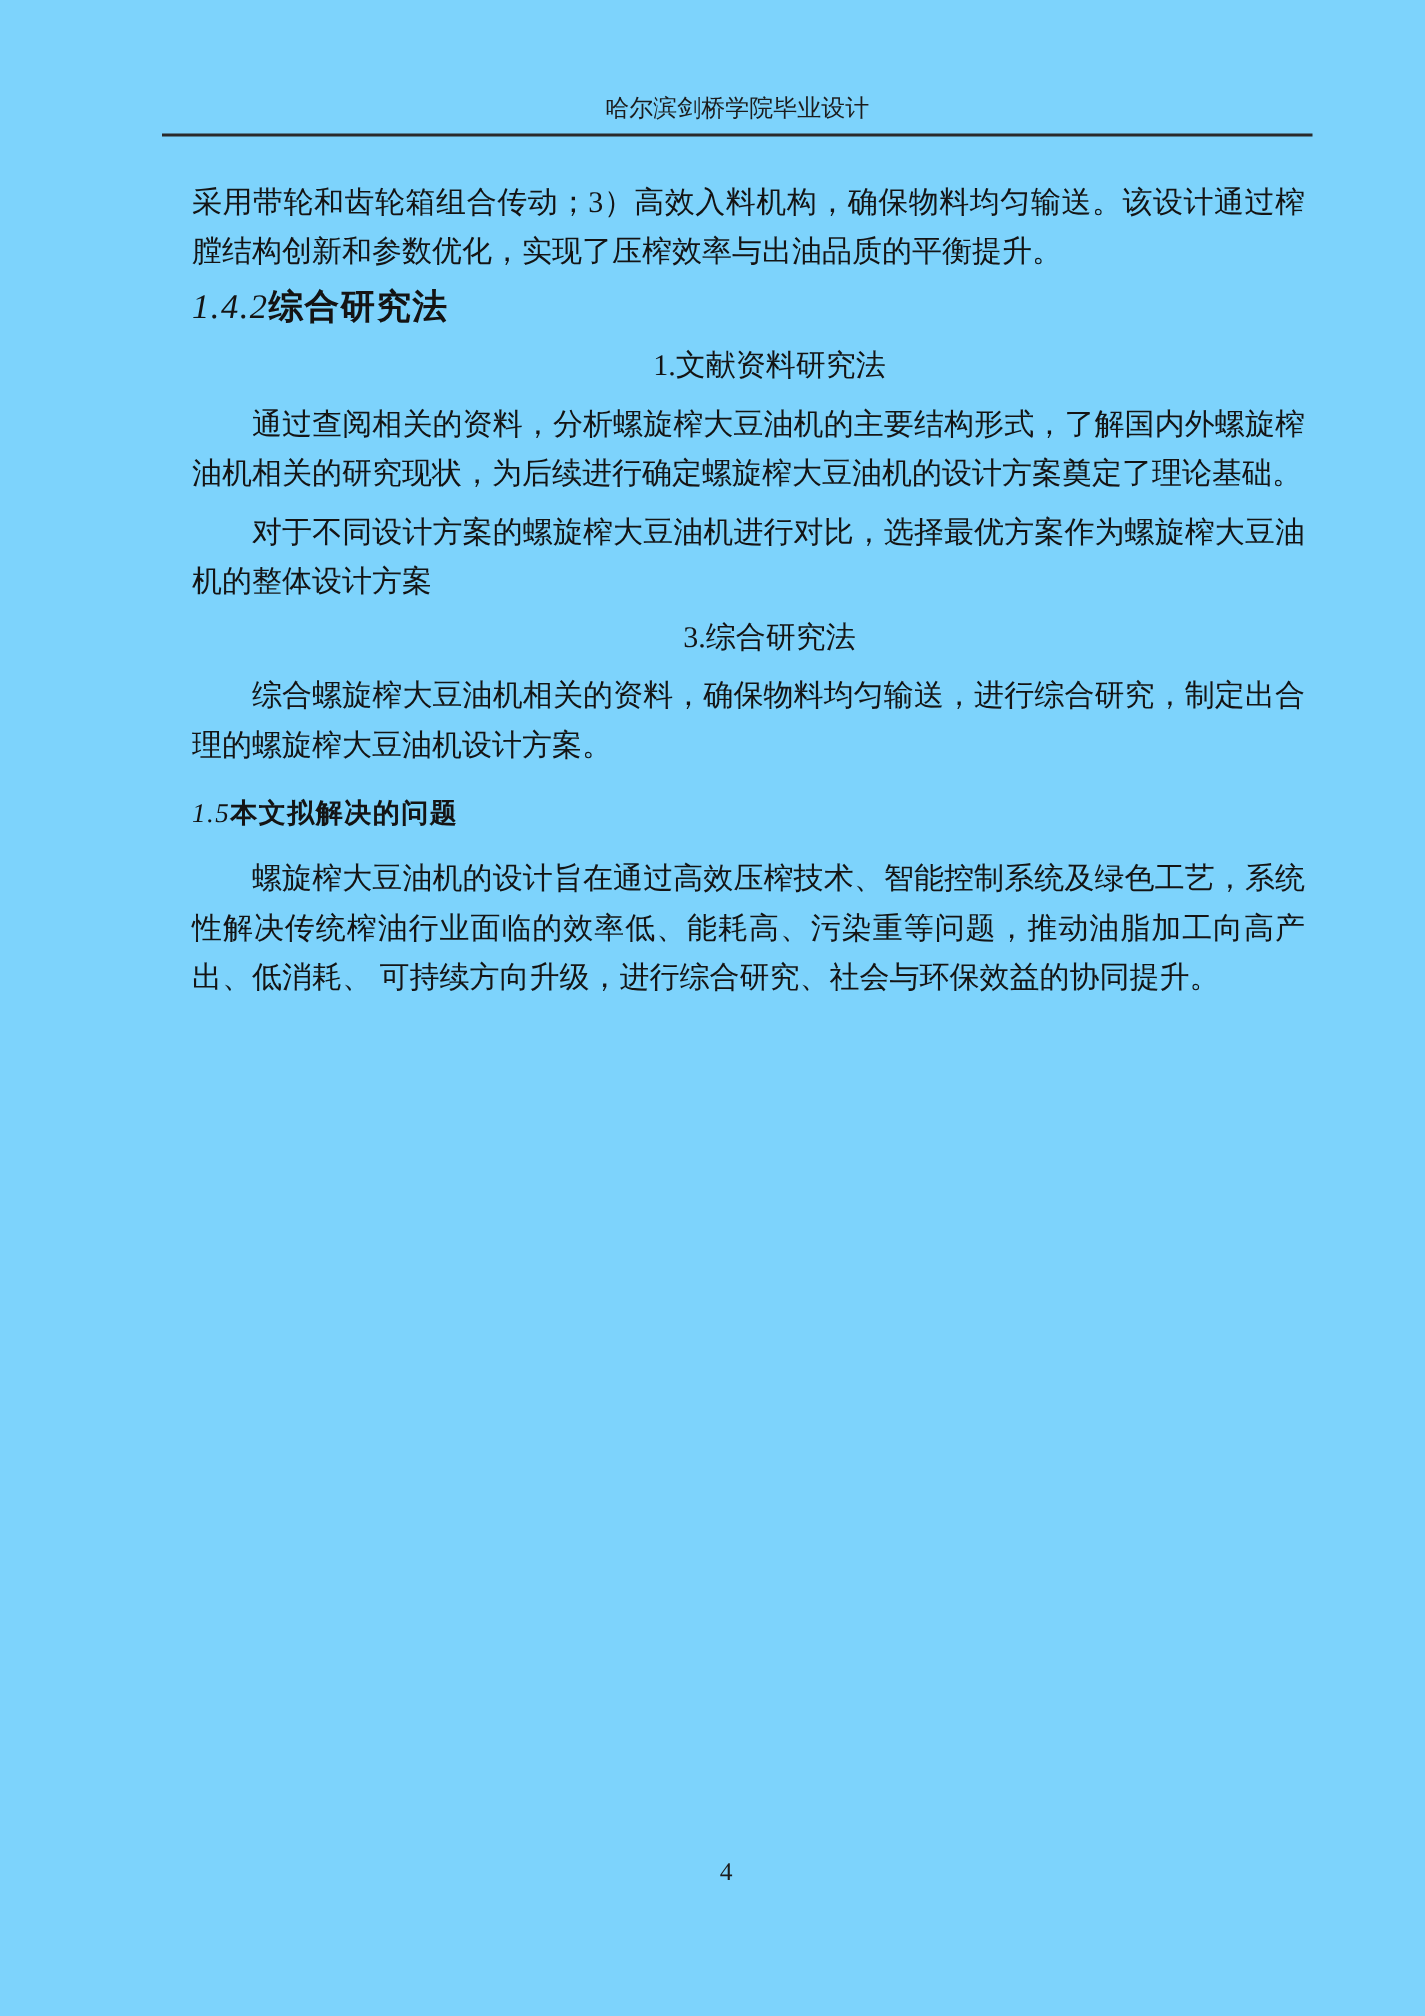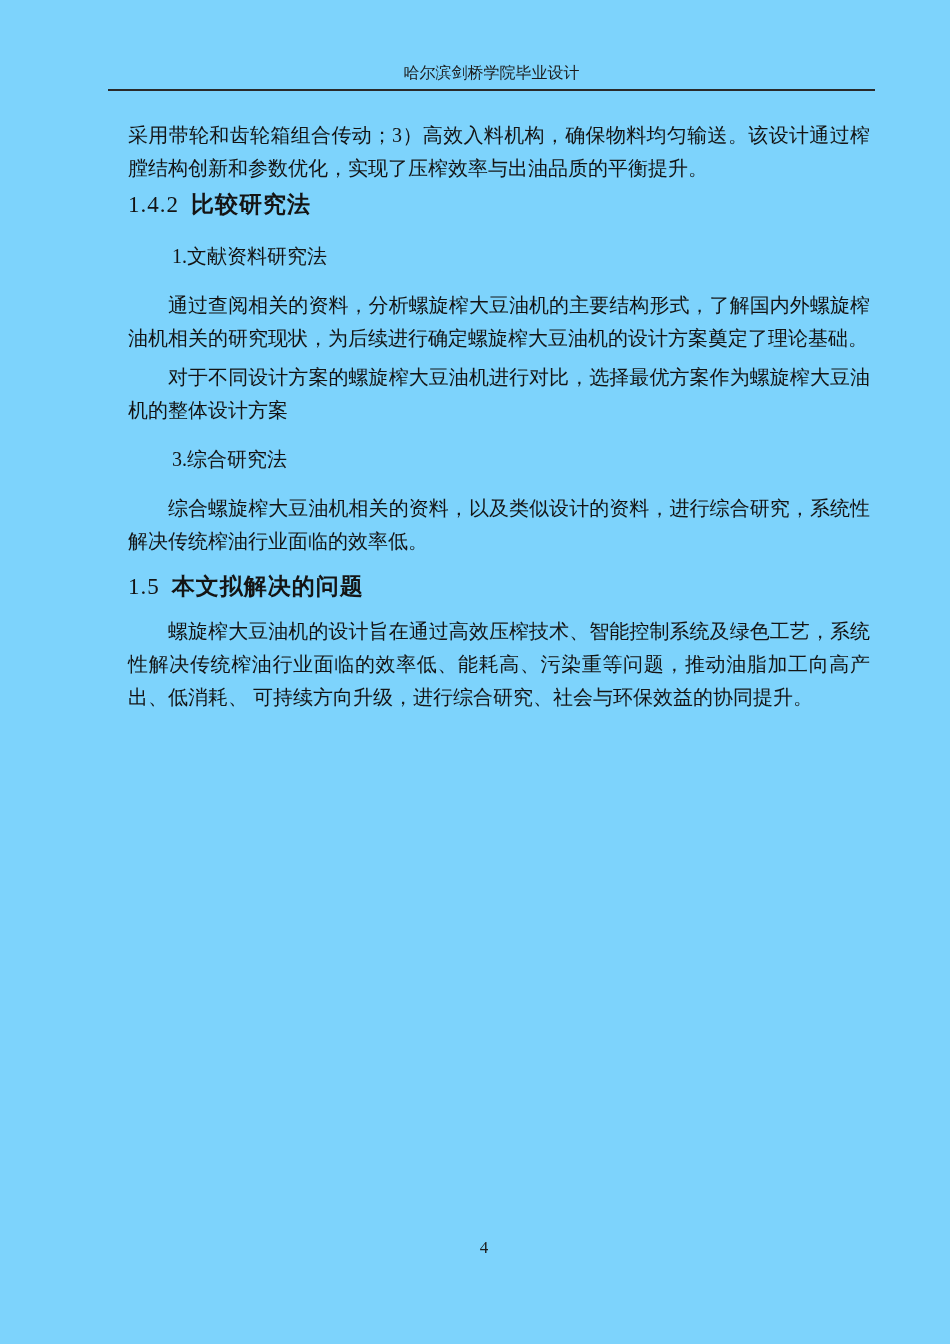--- a/index.html
+++ b/index.html
@@ -44,42 +44,42 @@
   }
   .para {
     margin: 6px 0 0 0;
     text-indent: 2em;
   }
   .para.no-indent {
     margin-top: 0;
     text-indent: 0;
   }
   .subitem {
-    margin: 16px;
+    margin: 4px;
     text-indent: 1.4em;
-    text-align: left;
+    text-align: center;
   }
   .heading-3 {
     margin: 0;
     font-size: 23px;
     line-height: 38px;
     font-weight: normal;
     text-align: left;
   }
   .heading-2 {
     margin: 6px 0 0 0;
-    font-size: 23px;
+    font-size: 18px;
     line-height: 44px;
     font-weight: normal;
     text-align: left;
   }
   .h-num {
     font-family: "Liberation Serif", "DejaVu Serif", serif;
-    margin-right: 12px;
     letter-spacing: 1px;
+    font-style: italic;
   }
   .h-title {
     font-family: "Liberation Sans", "DejaVu Sans", sans-serif;
     font-weight: bold;
     letter-spacing: 1px;
   }
   
   .page-footer {
     position: absolute;
     top: 1239px;
@@ -98,33 +98,33 @@
 
   <div class="page-header">
     <span>哈尔滨剑桥学院毕业设计</span>
   </div>
 
   <div class="content">
 
     <p class="para no-indent">采用带轮和齿轮箱组合传动；3）高效入料机构，确保物料均匀输送。该设计通过榨膛结构创新和参数优化，实现了压榨效率与出油品质的平衡提升。</p>
 
     <h3 class="heading-3">
-      <span class="h-num">1.4.2</span><span class="h-title">比较研究法</span>
+      <span class="h-num">1.4.2</span><span class="h-title">综合研究法</span>
     </h3>
 
     <p class="subitem">1.文献资料研究法</p>
 
     <p class="para">通过查阅相关的资料，分析螺旋榨大豆油机的主要结构形式，了解国内外螺旋榨油机相关的研究现状，为后续进行确定螺旋榨大豆油机的设计方案奠定了理论基础。</p>
 
 
     <p class="para">对于不同设计方案的螺旋榨大豆油机进行对比，选择最优方案作为螺旋榨大豆油机的整体设计方案</p>
 
     <p class="subitem">3.综合研究法</p>
 
-    <p class="para">综合螺旋榨大豆油机相关的资料，以及类似设计的资料，进行综合研究，系统性解决传统榨油行业面临的效率低。</p>
+    <p class="para">综合螺旋榨大豆油机相关的资料，确保物料均匀输送，进行综合研究，制定出合理的螺旋榨大豆油机设计方案。</p>
 
     <h2 class="heading-2">
       <span class="h-num">1.5</span><span class="h-title">本文拟解决的问题</span>
     </h2>
 
     <p class="para">螺旋榨大豆油机的设计旨在通过高效压榨技术、智能控制系统及绿色工艺，系统性解决传统榨油行业面临的效率低、能耗高、污染重等问题，推动油脂加工向高产出、低消耗、 可持续方向升级，进行综合研究、社会与环保效益的协同提升。</p>
 
   </div>
 
   <div class="page-footer">

